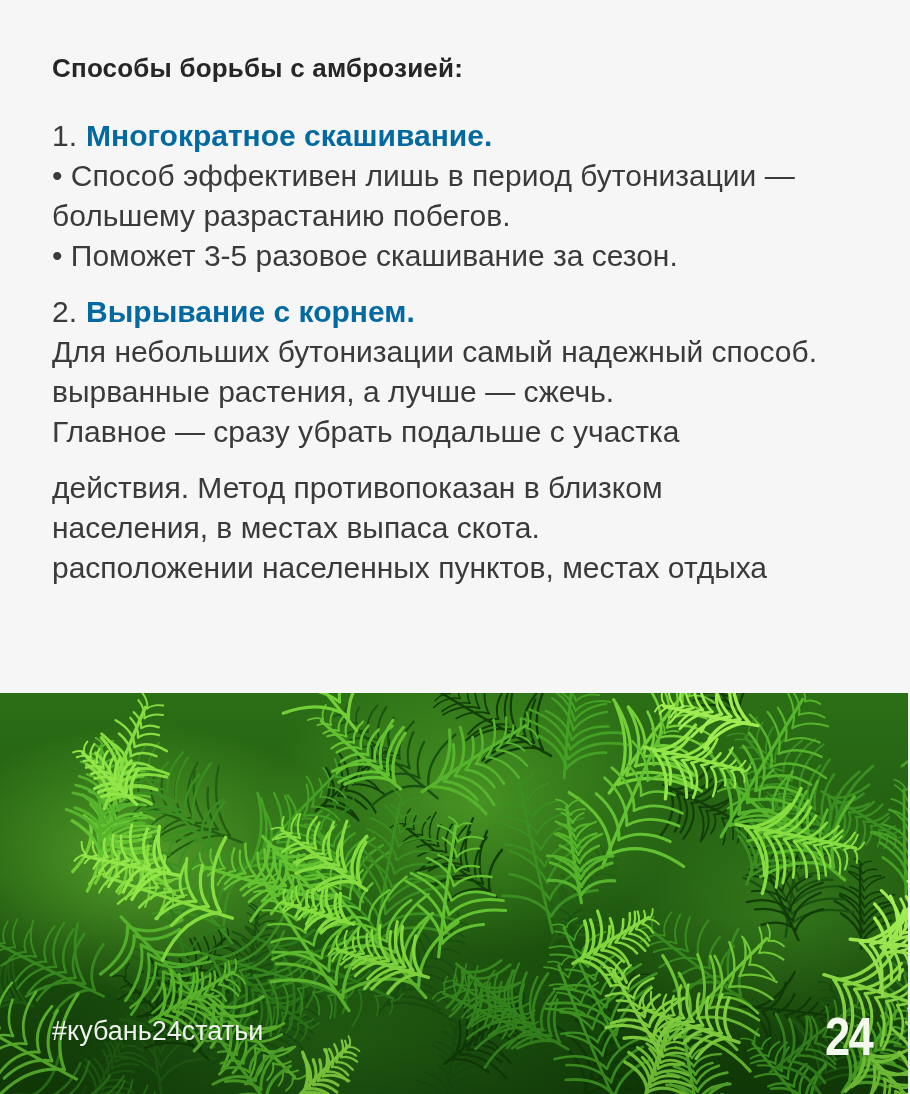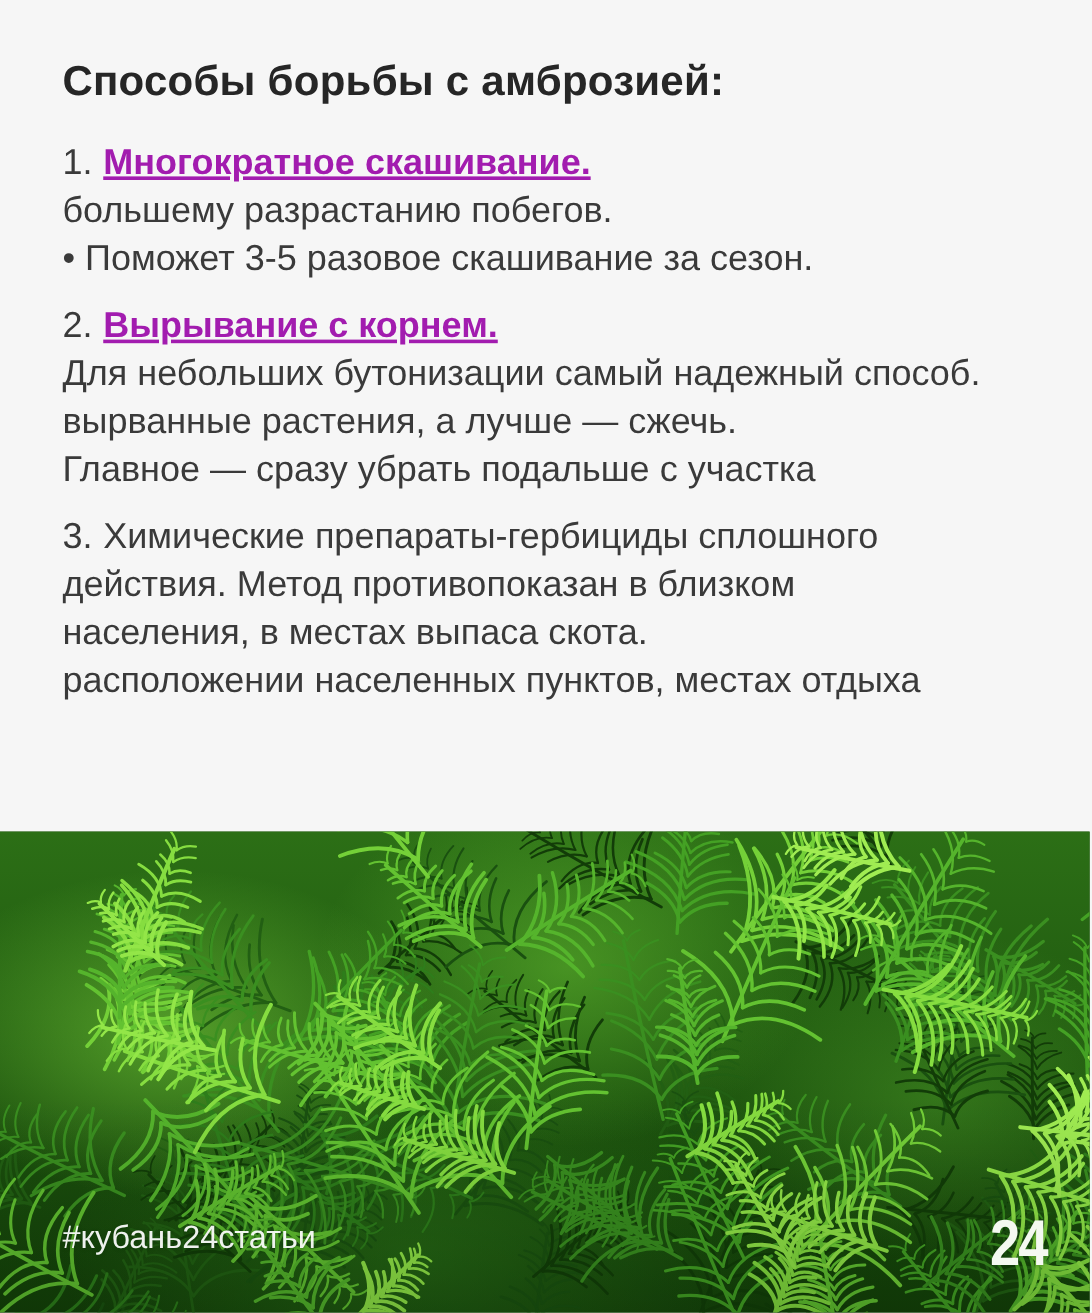--- a/index.html
+++ b/index.html
@@ -7,36 +7,36 @@
     position:relative;
     width:910px;height:1094px;
     background:#f6f6f6;
     overflow:hidden;
     font-family:"Liberation Sans", sans-serif;
   }
   .text-area{
     padding:46px 40px 0 52px;
   }
   .page-title{
-    font-size:35px;
+    font-size:26px;
     font-weight:700;
     color:#262626;
     line-height:44px;
     margin:0 0 26px 0;
     letter-spacing:.2px;
   }
   .section{margin:0 0 16px 0;}
   .line{
     font-size:30px;
     line-height:40px;
     color:#3a3a3a;
     white-space:nowrap;
   }
   .num{margin-right:9px;}
-  .bold{font-weight:700;color:#a21caf;text-decoration:underline;}
+  .bold{font-weight:700;color:#0369a1;}
   
   .photo{
     position:absolute;
     left:0;top:693px;
     width:908px;height:401px;
     overflow:hidden;
     background-color:#1c4a0e;
     background-image:
       radial-gradient(ellipse 340px 210px at 16% 42%, rgba(126,214,62,.55), transparent 65%),
       radial-gradient(ellipse 320px 230px at 52% 28%, rgba(106,196,52,.50), transparent 65%),
@@ -74,33 +74,33 @@
 <body>
 
 <div class="card">
 
   <div class="text-area">
 
     <h1 class="page-title">Способы борьбы с амброзией:</h1>
 
     <div class="section">
       <div class="line"><span class="num">1.</span><span class="bold">Многократное скашивание.</span></div>
+      <div class="line">• Способ эффективен лишь в период бутонизации —</div>
       <div class="line">большему разрастанию побегов.</div>
       <div class="line">• Поможет 3-5 разовое скашивание за сезон.</div>
     </div>
 
     <div class="section">
       <div class="line"><span class="num">2.</span><span class="bold">Вырывание с корнем.</span></div>
       <div class="line">Для небольших бутонизации самый надежный способ.</div>
       <div class="line">вырванные растения, а лучше — сжечь.</div>
       <div class="line">Главное — сразу убрать подальше с участка</div>
     </div>
 
     <div class="section">
-      <div class="line"><span class="num">3.</span><span>Химические препараты-гербициды сплошного</span></div>
       <div class="line">действия. Метод противопоказан в близком</div>
       <div class="line">населения, в местах выпаса скота.</div>
       <div class="line">расположении населенных пунктов, местах отдыха</div>
     </div>
 
   </div>
 
   <div class="photo">
     <svg id="foliage" width="910" height="401" viewBox="0 0 910 401" xmlns="http://www.w3.org/2000/svg">
         <g transform="translate(33.3 313.2) rotate(-152.9)" stroke="#225f13" fill="none" stroke-linecap="round">

